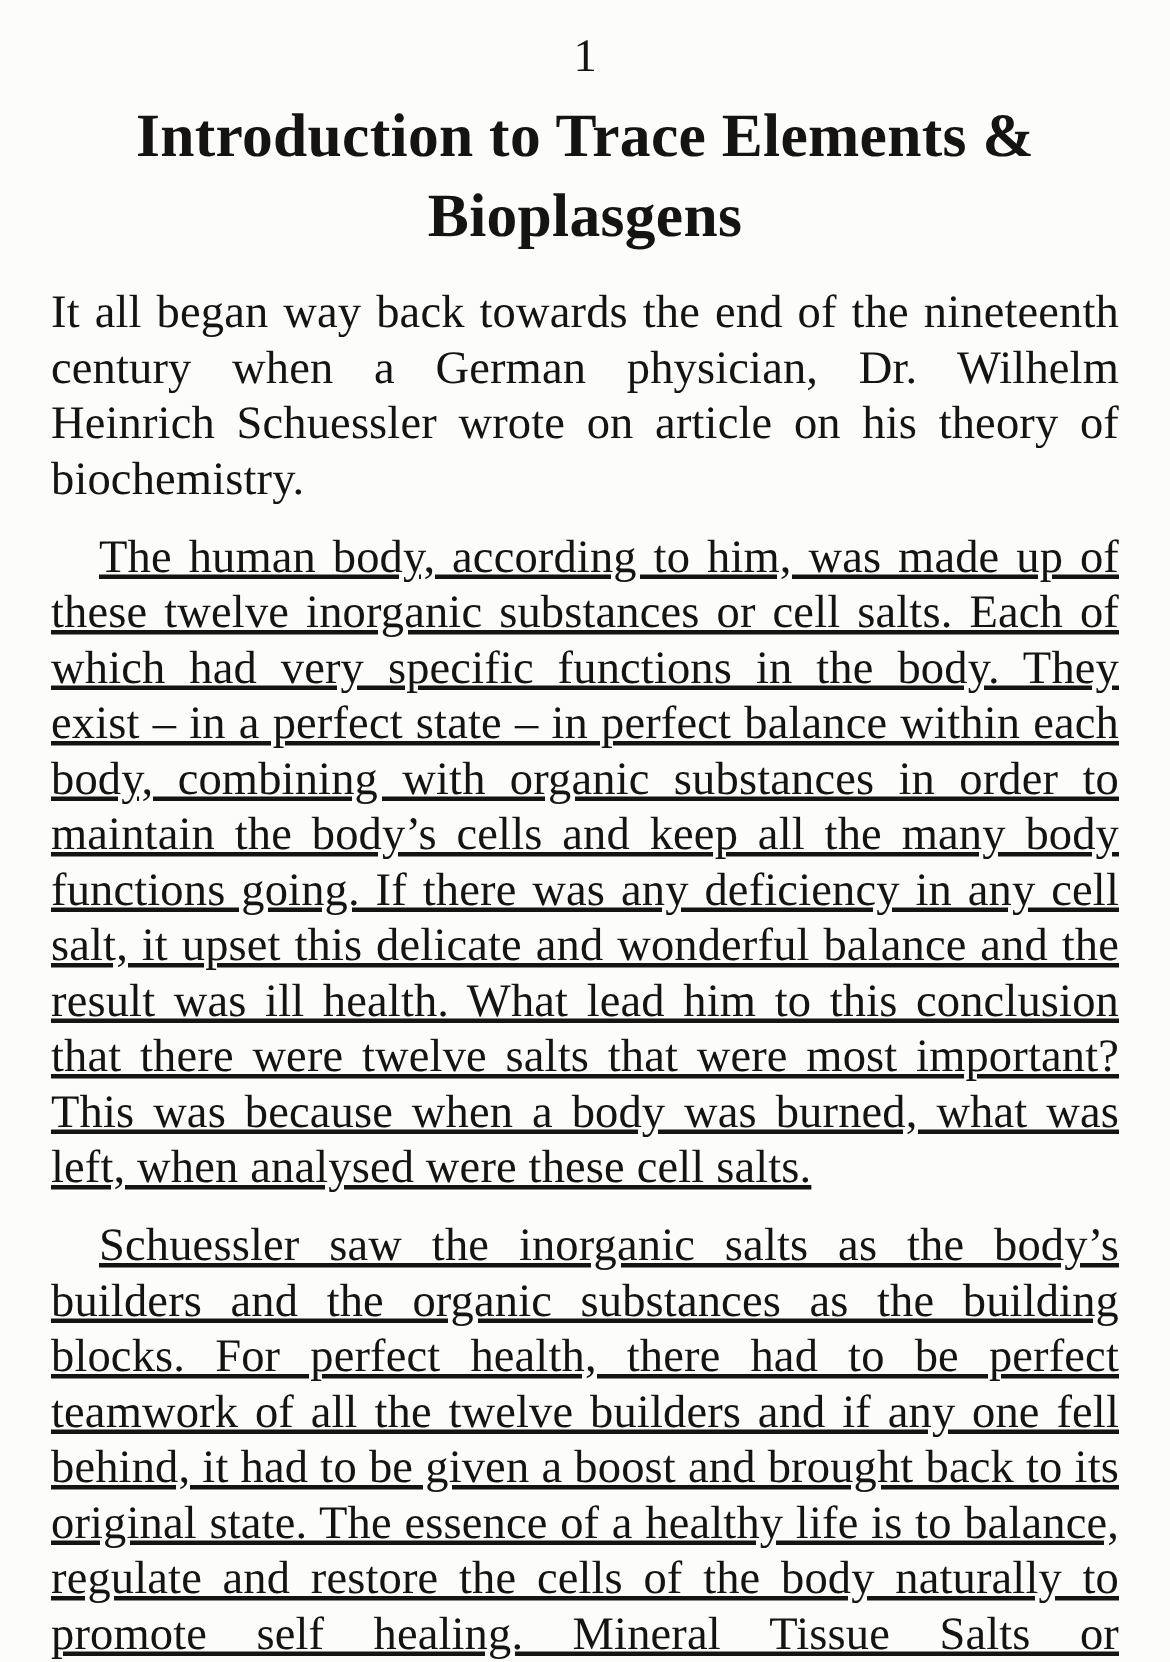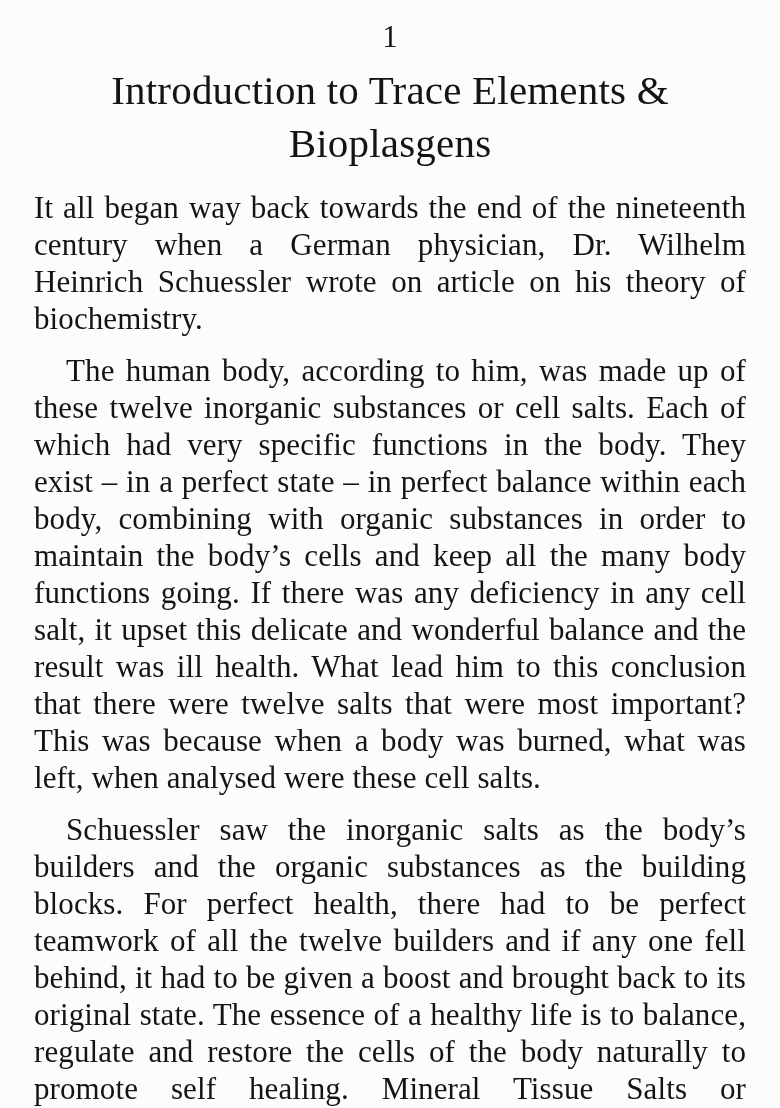--- a/index.html
+++ b/index.html
@@ -23,34 +23,35 @@
     text-align: center;
     font-size: 31px;
     line-height: 1.1;
     margin: 4px 0 10px 0;
     font-weight: 500;
   }
   .chapter-title {
     text-align: center;
     font-size: 41px;
     line-height: 1.28;
-    font-weight: 400;
+    font-weight: 700;
     letter-spacing: 0.2px;
     margin: 0 auto 20px auto;
     max-width: 670px;
   }
   .body-text p {
     font-size: 31px;
     line-height: 37px;
     text-align: justify;
     margin: 0 0 15px 0;
     letter-spacing: 0.1px;
   }
   .body-text p.indented {
     text-indent: 32px;
+    text-decoration: underline;
   }
 </style>
 </head>
 <body>
 
 <div class="scan-page">
   <div class="page-number">1</div>
 
   <h1 class="chapter-title">Introduction to Trace Elements &amp; Bioplasgens</h1>
 

